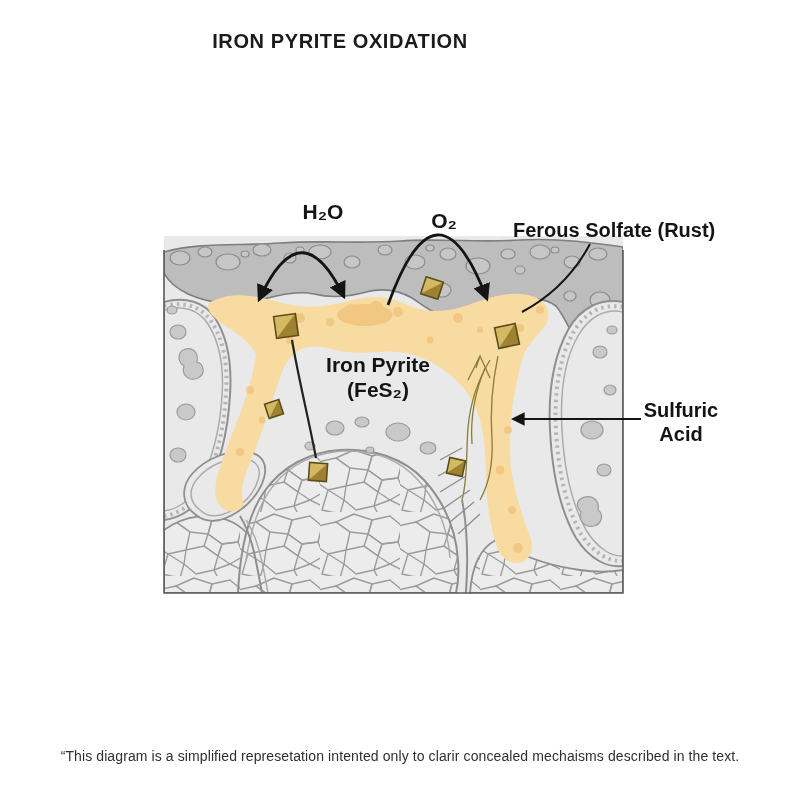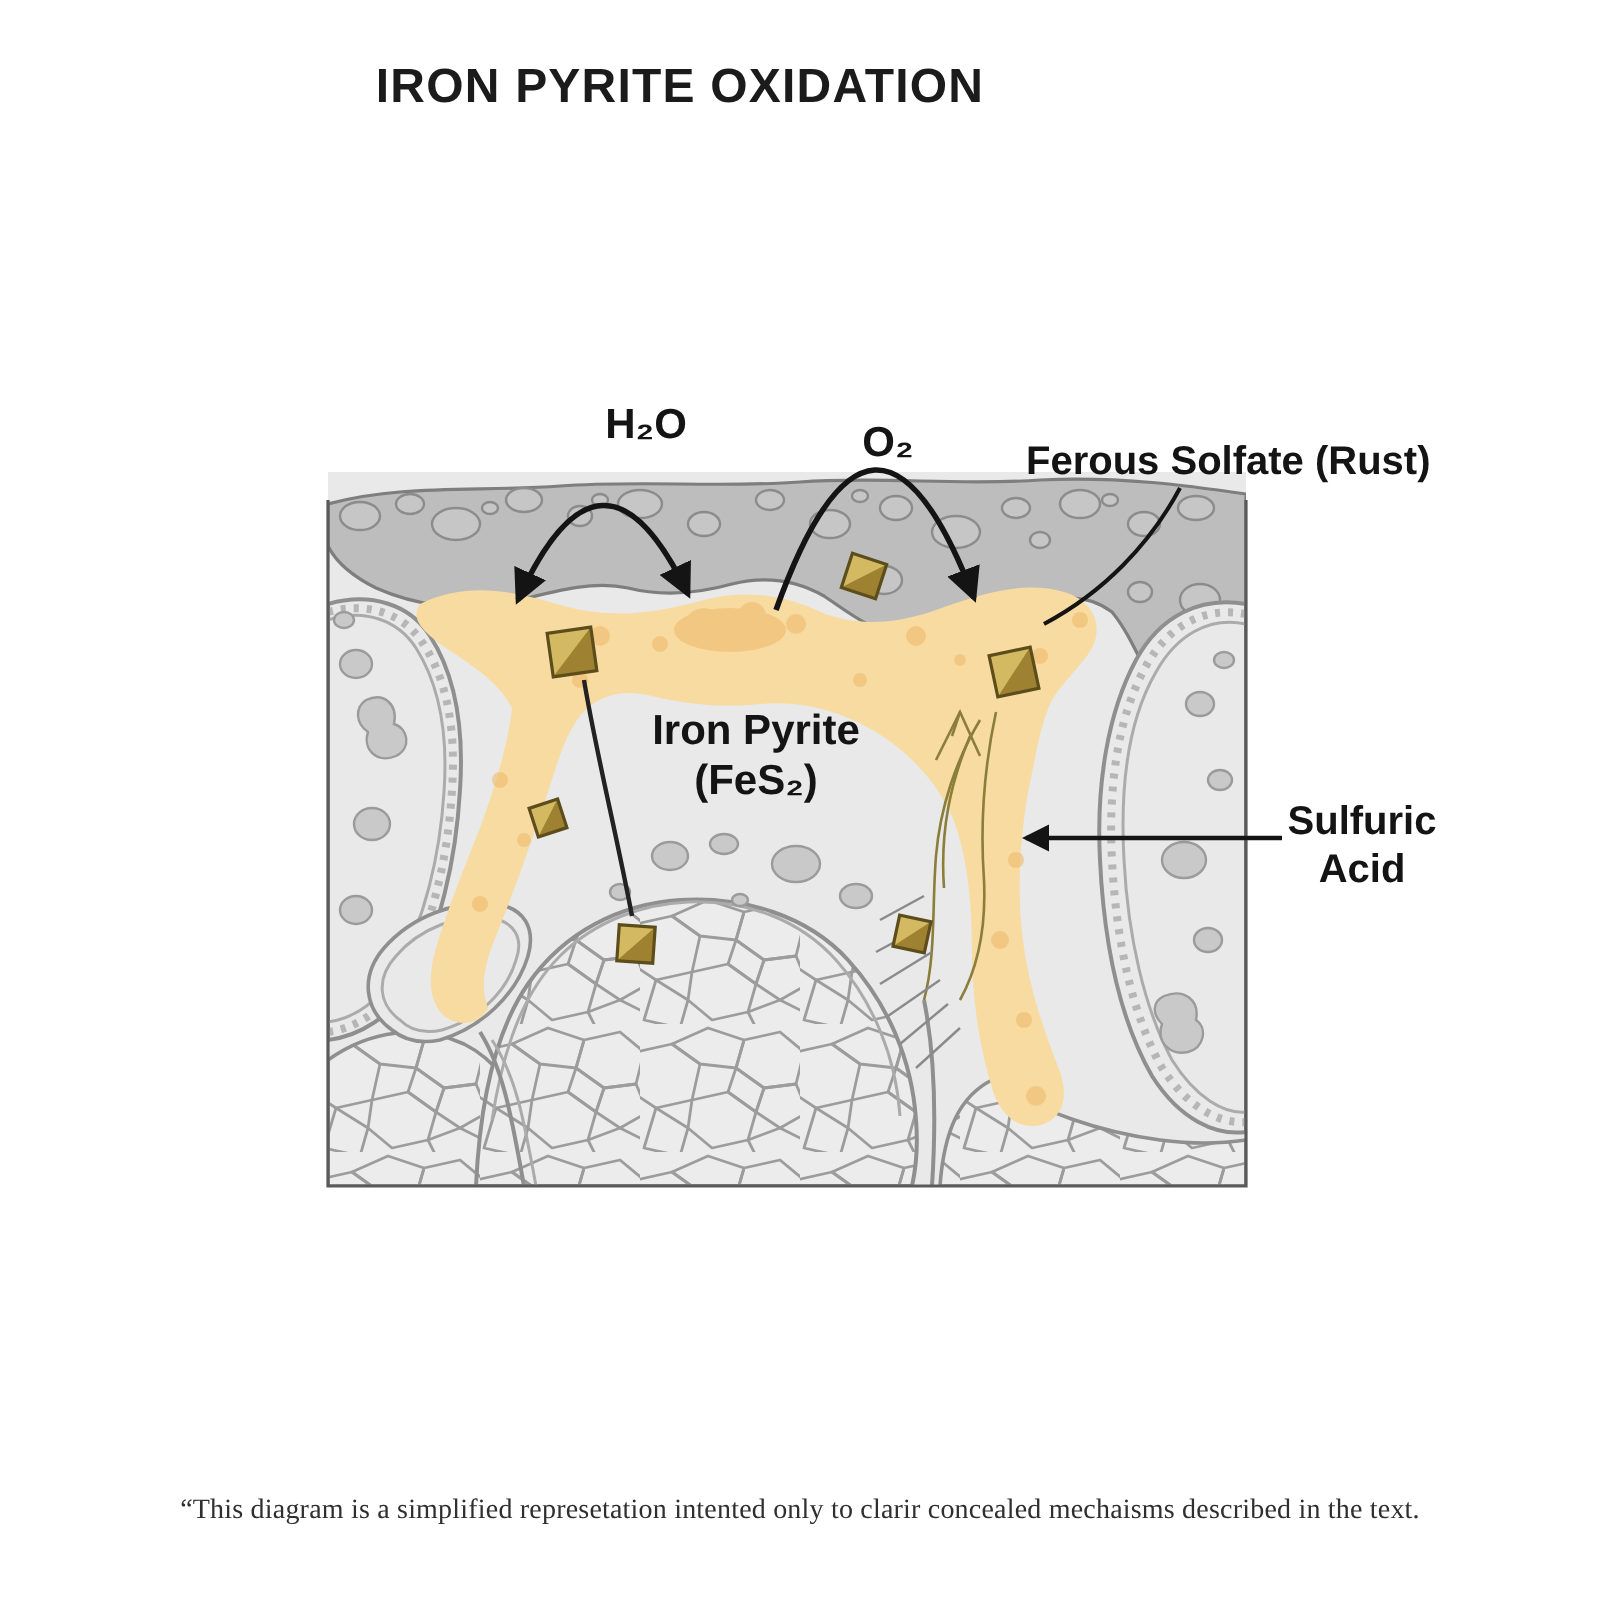--- a/index.html
+++ b/index.html
@@ -1,21 +1,21 @@
 <!DOCTYPE html>
 <html><head>
 <meta charset="utf-8">
 <style>
   html,body{margin:0;padding:0;background:#ffffff;width:800px;height:800px;overflow:hidden;
     font-family:"Liberation Sans","DejaVu Sans",sans-serif;}
   .stage{position:relative;width:800px;height:800px;background:#ffffff;}
   .title{position:absolute;top:30px;left:0;width:680px;text-align:center;
-    font-size:24px;font-weight:700;letter-spacing:.6px;color:#1b1b1b;}
+    font-size:20px;font-weight:700;letter-spacing:.6px;color:#1b1b1b;}
   .footnote{position:absolute;top:748px;left:0;width:800px;text-align:center;
-    font-size:14px;color:#2f2f2f;letter-spacing:.1px;font-family:Liberation Serif, serif;}
+    font-size:14px;color:#2f2f2f;letter-spacing:.1px;}
   svg{position:absolute;left:0;top:0;}
   text{font-family:"Liberation Sans","DejaVu Sans",sans-serif;font-weight:700;fill:#141414;}
   .lbl-big{font-size:21px;}
   .lbl-med{font-size:20px;}
   .zone{fill:#F7DBA1;}
   .spot{fill:#EFB869;}
   .c-base{fill:#B3953F;}
   .c-light{fill:#D9C06A;opacity:.85;}
   .c-dark{fill:#8F7628;opacity:.6;}
   .c-edge{fill:none;stroke:#5c4d1b;stroke-width:1.6;}

